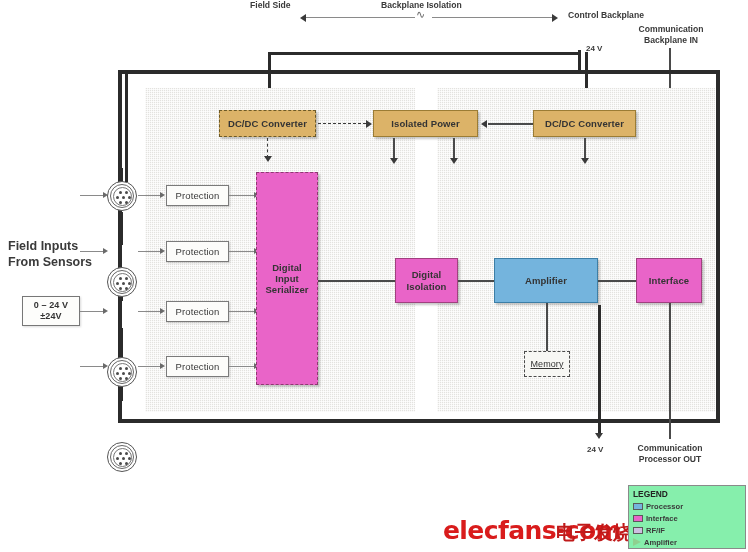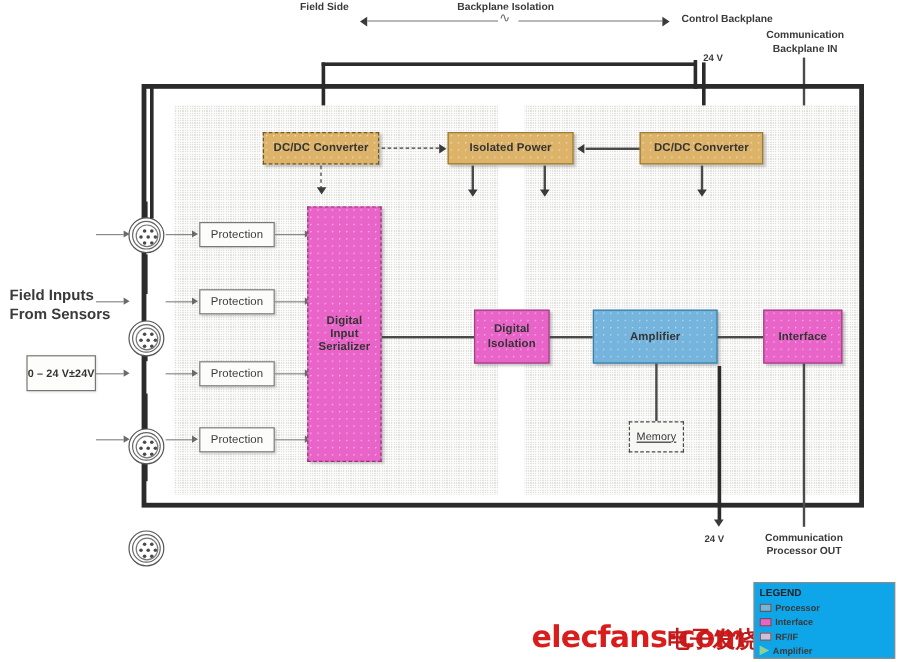--- a/index.html
+++ b/index.html
@@ -62,21 +62,21 @@
   
   .conn{width:30px;height:30px;border-radius:50%;border:1.6px solid #555;background:#fff;
         box-sizing:border-box;position:relative;}
   .conn:before{content:"";position:absolute;left:2px;top:2px;right:2px;bottom:2px;
         border:1.3px solid #666;border-radius:50%;}
   .conn:after{content:"";position:absolute;left:4.5px;top:4.5px;right:4.5px;bottom:4.5px;
         border:1.1px solid #777;border-radius:50%;}
   .pins{position:absolute;left:0;top:0;width:30px;height:30px;}
   .pins i{position:absolute;width:3px;height:3px;border-radius:50%;background:#4a4a4a;}
   
-  .legend{box-sizing:border-box;border:1px solid #8a8a8a;background:#0ea5e9;
+  .legend{box-sizing:border-box;border:1px solid #8a8a8a;background:#86efac;
           padding:3px 4px;}
   .legrow{display:flex;align-items:center;gap:3px;height:10.5px;}
   .sw{width:10px;height:7px;border:1px solid #5a5a5a;box-sizing:border-box;flex:0 0 auto;}
   .legtxt{font-size:7.6px;font-weight:bold;color:#3a3a3a;white-space:nowrap;}
   .legtitle{font-size:8.4px;font-weight:bold;color:#222;}
   .legcols{display:flex;gap:8px;}
   .legcol{display:flex;flex-direction:column;gap:1.5px;}
   .tri{width:0;height:0;border-top:4px solid transparent;border-bottom:4px solid transparent;
        border-left:8px solid #8fd08f;flex:0 0 auto;}
   
@@ -181,21 +181,21 @@
     <i style="left:11px;top:19px;"></i>
       <i style="left:17px;top:19px;"></i>
   </span>
 </div>
 <div class="abs hl thin" style="left:138px;top:251px;width:22px;"></div>
 <div class="abs ar right sm" style="left:160px;top:248px;"></div>
 <div class="abs blk plain" style="left:166px;top:241px;width:63px;height:21px;">Protection</div>
 <div class="abs hl thin" style="left:229px;top:251px;width:26px;"></div>
 <div class="abs ar right sm" style="left:254px;top:248px;"></div>
 
-<div class="abs blk nobox" style="left:22px;top:296px;width:58px;height:30px;font-size:9px;">
+<div class="abs blk nobox" style="left:22px;top:296px;width:58px;height:30px;flex-direction:column;font-size:9px;">
   <span>0 – 24 V</span>
   <span>±24V</span>
 </div>
 <div class="abs hl thin" style="left:80px;top:311px;width:23px;"></div>
 <div class="abs ar right sm" style="left:103px;top:308px;"></div>
 <div class="abs conn" style="left:107px;top:297px;">
   <span class="pins">
     <i style="left:11px;top:9px;"></i>
       <i style="left:17px;top:9px;"></i>
     <i style="left:8px;top:14px;"></i>

